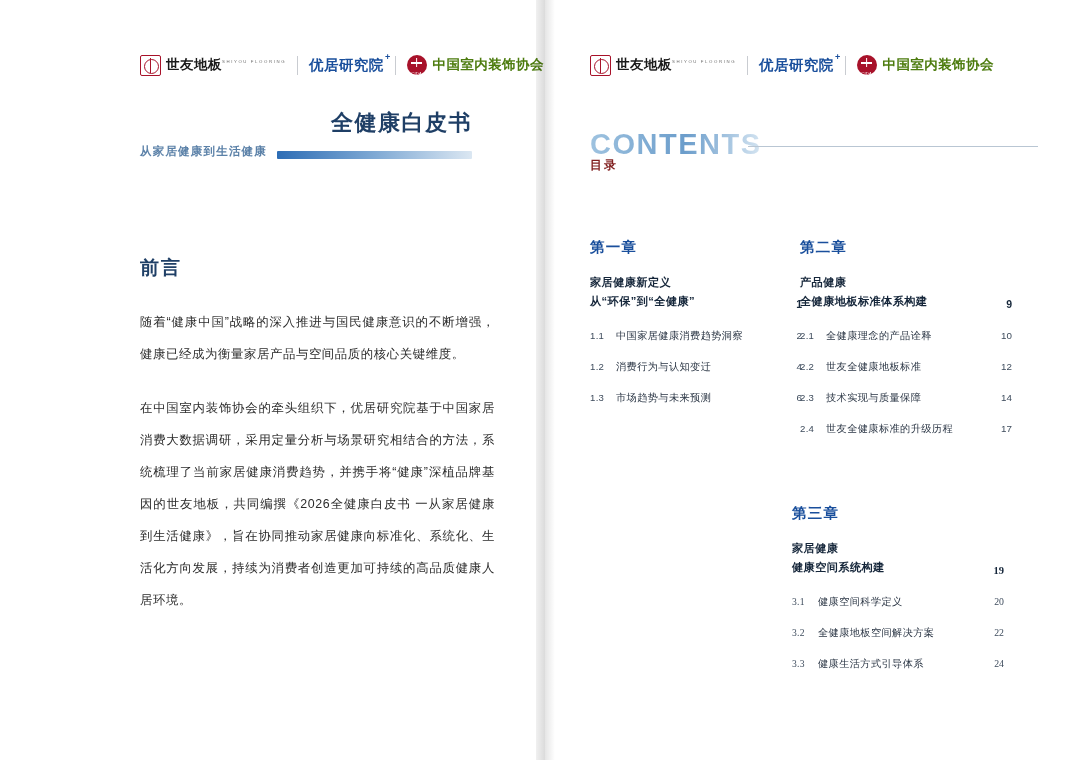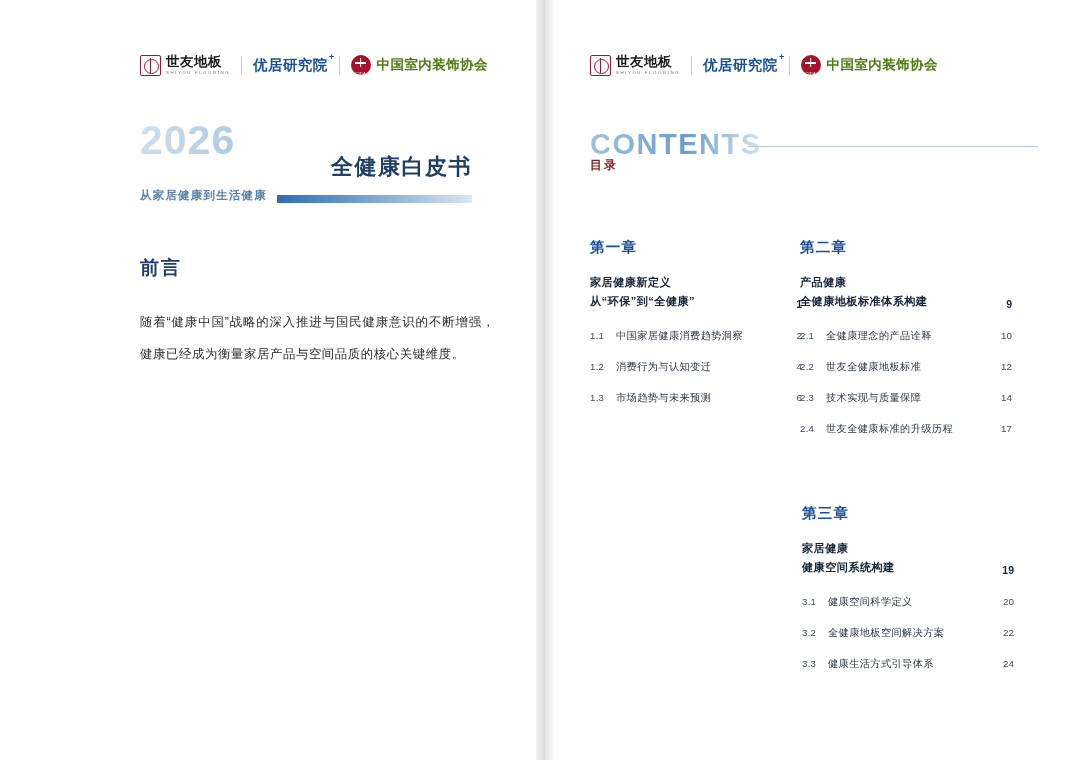--- a/index.html
+++ b/index.html
@@ -71,21 +71,21 @@
     border: 1.4px solid #a8122a;
     border-radius: 50%;
   }
   .shiyou-mark::after {
     content: "";
     position: absolute;
     left: 8.5px; top: 2px;
     width: 1.6px; height: 15px;
     background: #a8122a;
   }
-  .shiyou-text { display: flex; flex-direction: column; justify-content: flex-start; }
+  .shiyou-text { display: flex; flex-direction: row; justify-content: flex-start; }
   .shiyou-cn {
     font-size: 13.5px; font-weight: 700; color: #1a1a1a;
     letter-spacing: 0.5px; line-height: 14px;
   }
   .shiyou-en {
     font-size: 4.3px; color: #6d6d6d; letter-spacing: 1.6px;
     line-height: 6px; margin-top: 1px;
   }
   .sep {
     width: 1px; height: 19px; background: #c9ccd1;
@@ -225,21 +225,21 @@
     position: absolute;
     left: 203px; top: 146px;
     width: 290px; height: 1px;
     background: #b9c6d3;
   }
 
   
   .toc-col { position: absolute; width: 212px; }
   .col-1 { left: 45px; top: 238px; }
   .col-2 { left: 255px; top: 238px; }
-  .col-3 { left: 257px; top: 504px; }
+  .col-3 { left: 247px; top: 504px; font-family: Liberation Serif, serif; }
 
   .chapter-label {
     font-size: 14.5px;
     font-weight: 800;
     color: #1a4f9c;
     letter-spacing: 1.2px;
     margin-bottom: 16px;
   }
   .chapter-head {
     display: flex;
@@ -312,32 +312,32 @@
       <div class="sep"></div>
       <div class="logo-unit">
         <div class="cida-mark">
           <span class="cida-label">CIDA</span>
         </div>
         <div class="cida-cn">中国室内装饰协会</div>
       </div>
     </div>
 
     <div class="cover-block">
-      <div class="year">2026</div>
       <div class="main-title">全健康白皮书</div>
       <div class="sub-title-row">
         <div class="sub-title">从家居健康到生活健康</div>
         <div class="rule-grad"></div>
       </div>
     </div>
 
     <div class="preface-title">前言</div>
 
     <div class="body-text">
       <p>随着“健康中国”战略的深入推进与国民健康意识的不断增强，健康已经成为衡量家居产品与空间品质的核心关键维度。</p>
+      <p>在中国室内装饰协会的牵头组织下，优居研究院基于中国家居消费大数据调研，采用定量分析与场景研究相结合的方法，系统梳理了当前家居健康消费趋势，并携手将“健康”深植品牌基因的世友地板，共同编撰《2026全健康白皮书 一从家居健康到生活健康》，旨在协同推动家居健康向标准化、系统化、生活化方向发展，持续为消费者创造更加可持续的高品质健康人居环境。</p>
     </div>
   </div>
 
   <div class="page-right">
 
     <div class="logobar" style="left:45px; top:52px;">
       <div class="logo-unit">
         <div class="shiyou-mark"></div>
         <div class="shiyou-text">
           <div class="shiyou-cn">世友地板</div>

